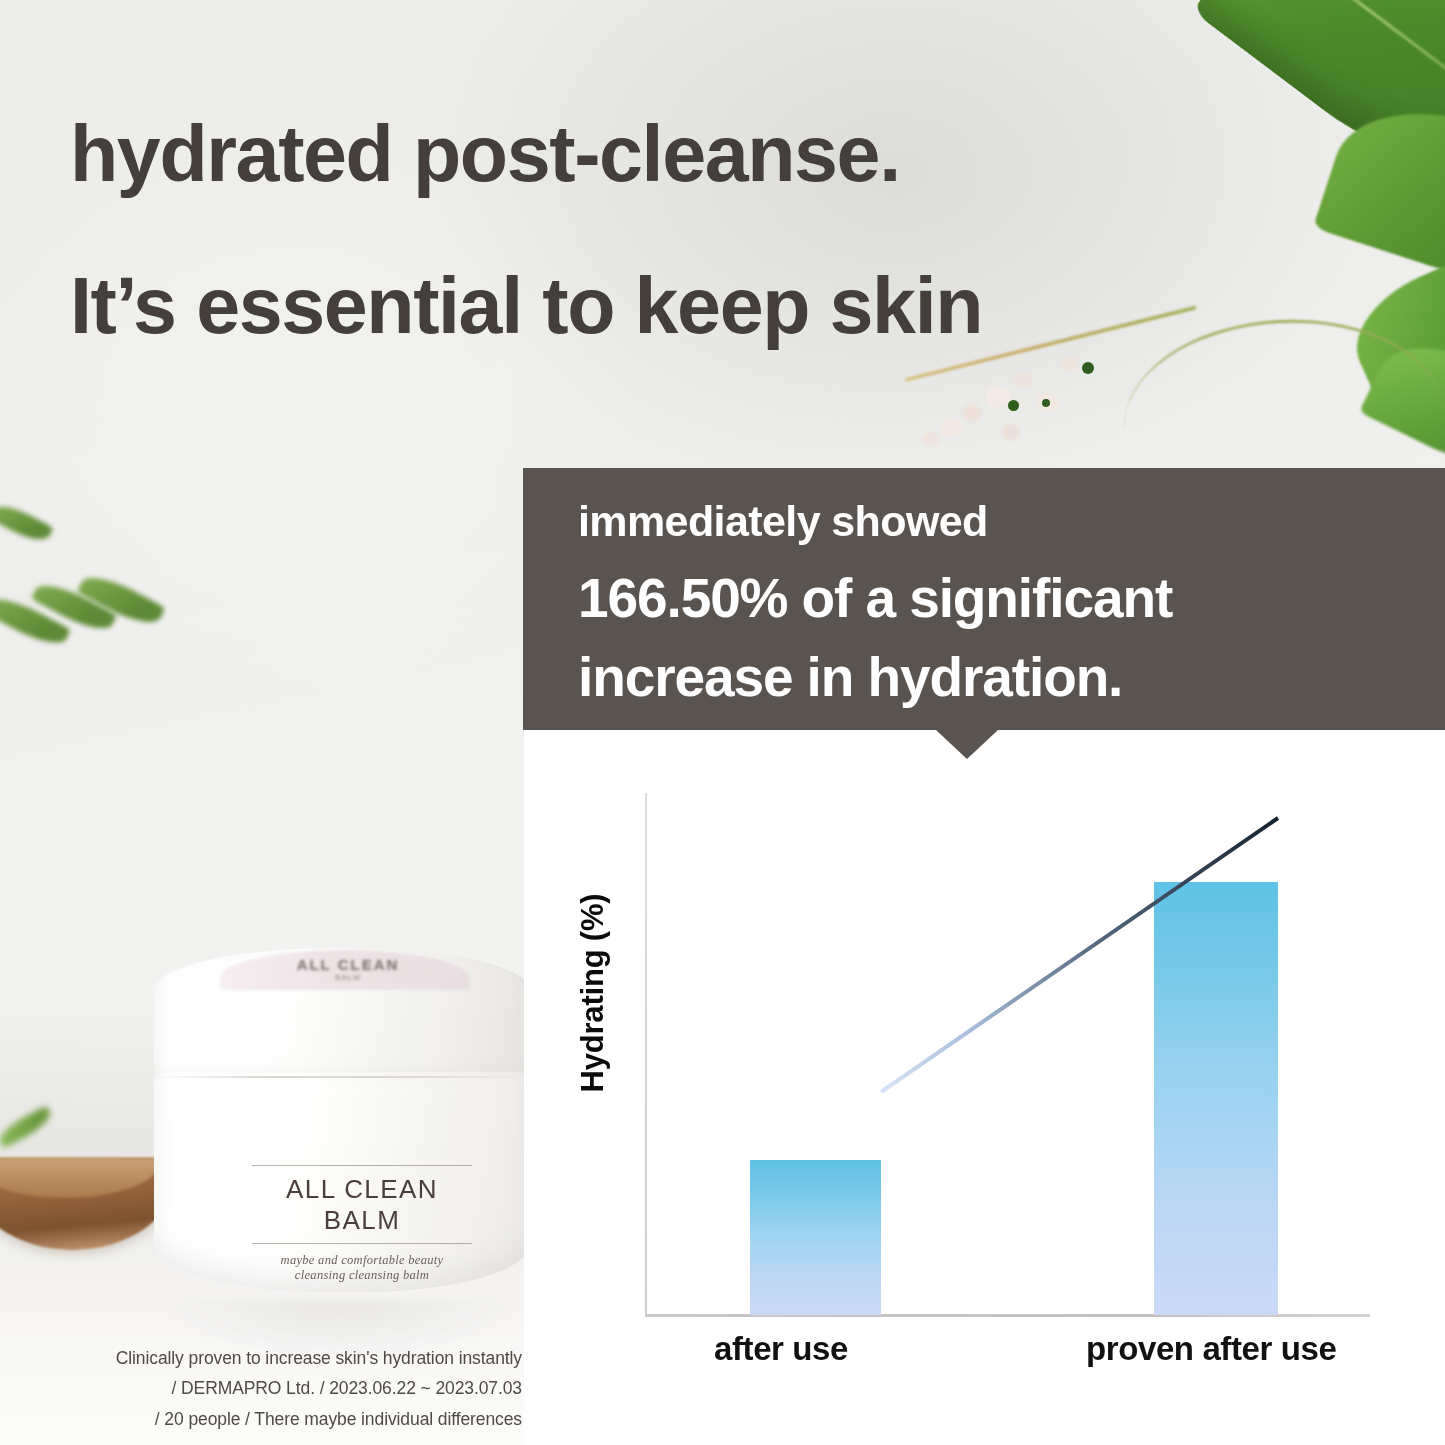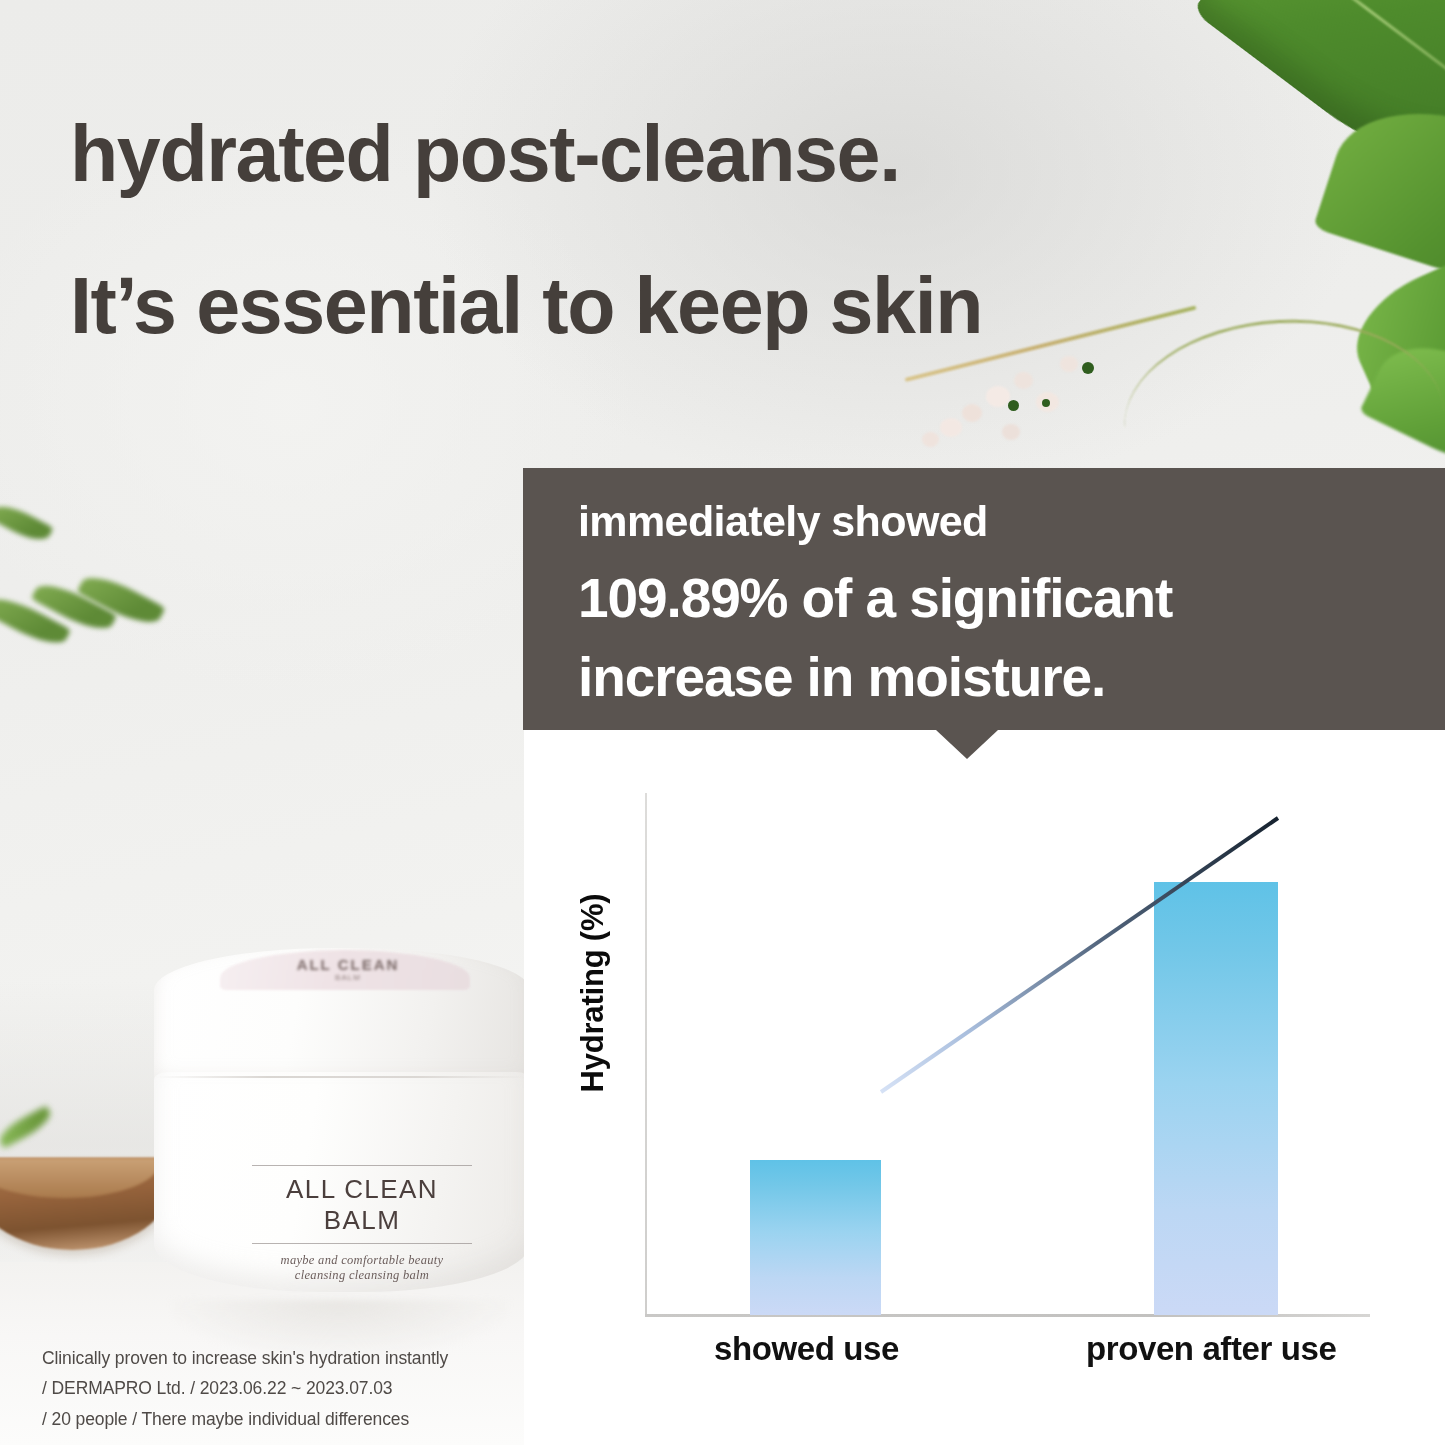--- a/index.html
+++ b/index.html
@@ -155,21 +155,21 @@
   #jar-label-sub1{ padding-top:9px; }
   #jar-reflection{
     position:absolute; left:170px; top:1300px; width:340px; height:58px;
     background:radial-gradient(ellipse at 50% 0%, rgba(226,224,220,.7) 0%, rgba(243,242,240,0) 75%);
     filter:blur(3px);
   }
 
   
   #footnote{
     position:absolute; left:42px; top:1343px; width:480px;
-    font-size:17.5px; line-height:1.73; color:#4f4a47; letter-spacing:-.1px;
+    font-size:17.5px; line-height:1.73; color:#4f4a47; letter-spacing:-.1px;text-align:right;
   }
   #footnote .ln{ display:block; white-space:nowrap; }
 
   
   #chart-panel{
     position:absolute; left:524px; top:730px; width:921px; height:715px;
     background:#ffffff;
   }
 
   
@@ -308,24 +308,24 @@
       <linearGradient id="trendGrad" x1="0" y1="1" x2="1" y2="0">
         <stop offset="0%" stop-color="#d6e2f6"></stop>
         <stop offset="22%" stop-color="#a9bedd"></stop>
         <stop offset="55%" stop-color="#53667e"></stop>
         <stop offset="100%" stop-color="#16222f"></stop>
       </linearGradient>
     </defs>
     <line x1="236" y1="299" x2="633" y2="25" stroke="url(#trendGrad)" stroke-width="4"></line>
   </svg>
 
-  <div class="x-tick-label" id="x-label-0">showed use</div>
+  <div class="x-tick-label" id="x-label-0">after use</div>
   <div class="x-tick-label" id="x-label-1">proven after use</div>
 </div>
 
 <div id="callout">
   <div id="callout-inner">
     <div id="callout-line1">immediately showed</div>
-    <div id="callout-line2">109.89% of a significant</div>
-    <div id="callout-line3">increase in moisture.</div>
+    <div id="callout-line2">166.50% of a significant</div>
+    <div id="callout-line3">increase in hydration.</div>
   </div>
 </div>
 <div id="callout-pointer"></div>
 
 </body></html>

